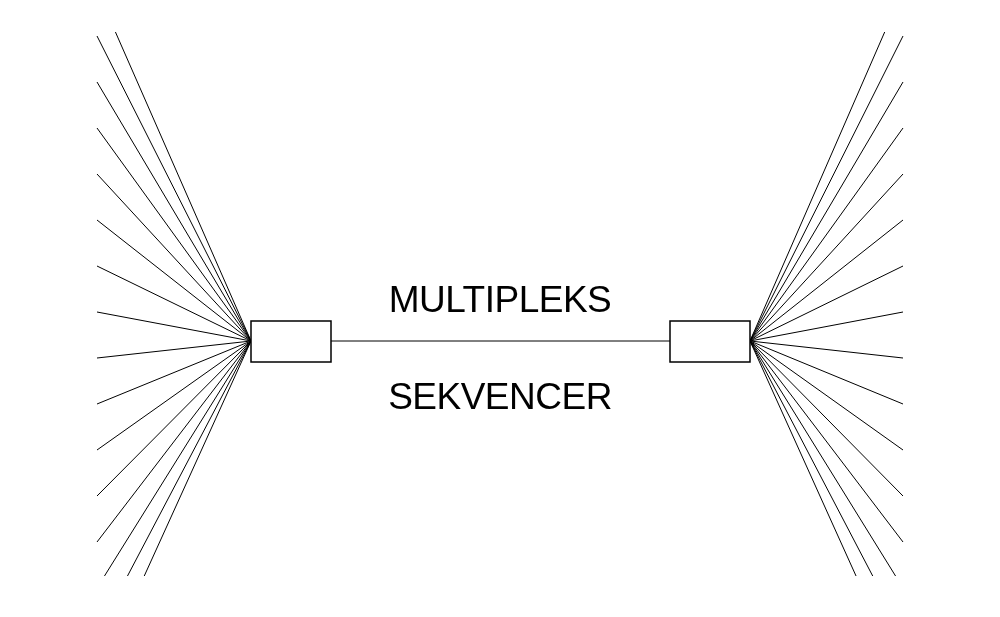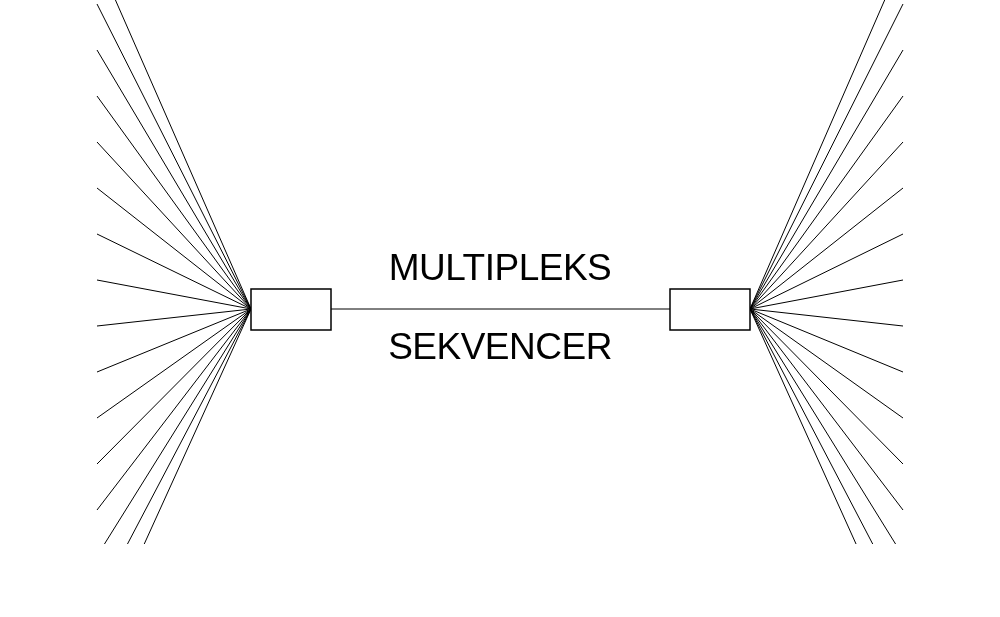--- a/index.html
+++ b/index.html
@@ -7,20 +7,21 @@
     padding: 0;
     background: #ffffff;
   }
   .canvas {
     position: relative;
     width: 1000px;
     height: 544px;
     overflow: hidden;
     background: #ffffff;
     font-family: "Liberation Sans", "DejaVu Sans", sans-serif;
+    margin-top: 32px;
   }
   .diagram-svg {
     position: absolute;
     left: 0;
     top: 0;
     width: 1000px;
     height: 617px;
   }
   .label {
     position: absolute;
@@ -28,21 +29,21 @@
     right: 0;
     text-align: center;
     font-size: 37px;
     line-height: 38px;
     letter-spacing: -0.5px;
     color: #000000;
     font-weight: 400;
     white-space: nowrap;
   }
   .label-top    { top: 249px; }
-  .label-bottom { top: 328px; }
+  .label-bottom { top: 346px; }
 </style>
 </head>
 <body>
 
 <div class="canvas">
 
   <svg class="diagram-svg" viewBox="0 0 1000 617" xmlns="http://www.w3.org/2000/svg">
     <g id="fan-layer">
         <g>
           <line x1="251" y1="309" x2="97" y2="-42" stroke="#000000" stroke-width="1"></line>

